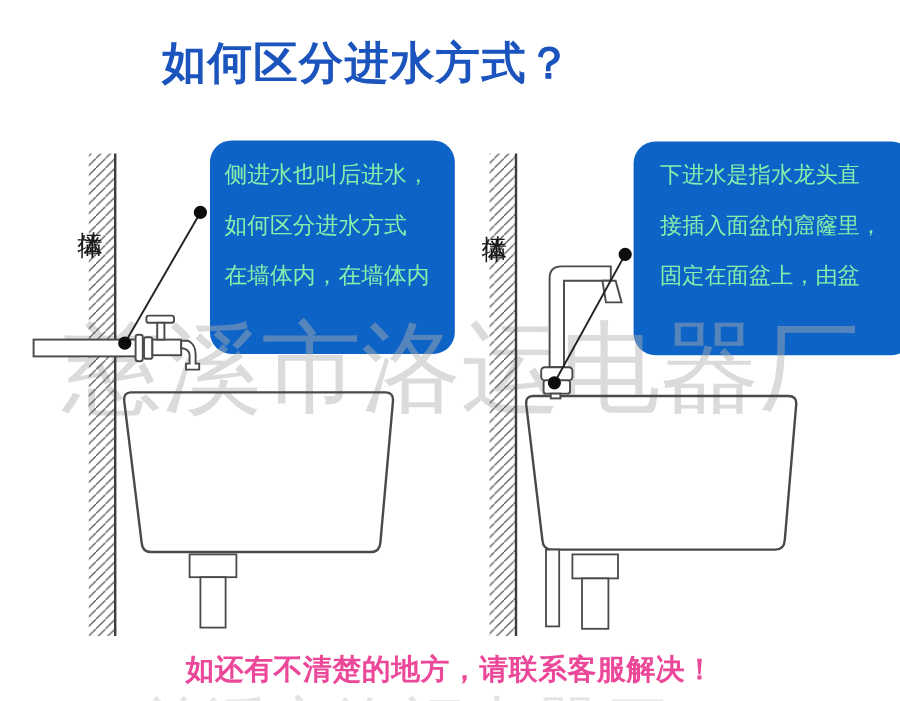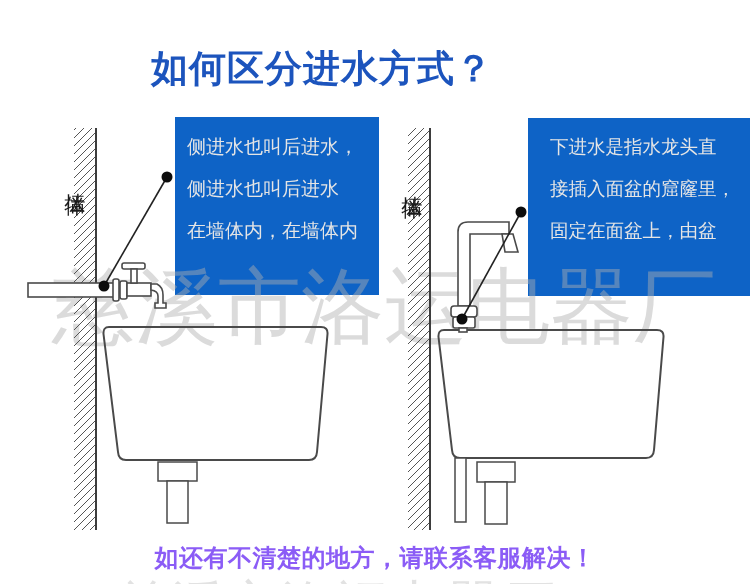--- a/index.html
+++ b/index.html
@@ -5,28 +5,28 @@
   html,body{margin:0;padding:0;}
   .page{
     position:relative;
     width:750px;height:584px;
     background:#ffffff;
     overflow:hidden;
     font-family:"DejaVu Sans","Liberation Sans",sans-serif;
   }
   .title{
     position:absolute;top:28px;left:0;width:612px;
-    margin:16px;text-align:center;
+    margin:0;text-align:center;
     font-size:37px;font-weight:bold;letter-spacing:1px;
     color:#1c54bd;z-index:6;
   }
   .note-box{
-    position:absolute;background:#0e63c6;color:#e5e5e5;
+    position:absolute;background:#0e63c6;color:#86efac;
     font-size:19px;line-height:42px;letter-spacing:0px;
-    padding:8px 0 0 12px;white-space:nowrap;z-index:1;
+    padding:8px 0 0 12px;white-space:nowrap;z-index:1;border-radius:18px;
   }
   .note-box.left-box{left:175px;top:117px;width:192px;height:170px;}
   .note-box.right-box{left:528px;top:118px;width:211px;height:170px;font-size:18.5px;padding-left:22px;}
   .watermark{
     position:absolute;white-space:nowrap;
     color:rgba(175,175,175,0.45);
     font-weight:400;z-index:2;pointer-events:none;
   }
   .watermark.main-mark{left:52px;top:252px;font-size:83px;letter-spacing:0px;}
   .watermark.ghost-mark{left:115px;top:570px;font-size:55px;color:rgba(180,180,180,0.38);}
@@ -36,33 +36,33 @@
   .wall-label{
     position:absolute;z-index:4;
     writing-mode:vertical-rl;text-orientation:upright;
     font-size:21px;letter-spacing:3px;color:#1a1a1a;font-weight:500;
   }
   .wall-label.left-label{left:61px;top:176px;}
   .wall-label.right-label{left:398px;top:179px;}
   .footer-note{
     position:absolute;left:0;top:542px;width:750px;
     text-align:center;font-size:24px;font-weight:bold;
-    letter-spacing:0.5px;color:#8b5cf6;z-index:6;
+    letter-spacing:0.5px;color:#ec4899;z-index:6;
   }
 </style>
 </head>
 <body>
 
 <div class="page">
 
   <h1 class="title">如何区分进水方式？</h1>
 
   <div class="note-box left-box">
     <div class="note-line">侧进水也叫后进水，</div>
-    <div class="note-line">侧进水也叫后进水</div>
+    <div class="note-line">如何区分进水方式</div>
     <div class="note-line">在墙体内，在墙体内</div>
   </div>
 
   <div class="note-box right-box">
     <div class="note-line">下进水是指水龙头直</div>
     <div class="note-line">接插入面盆的窟窿里，</div>
     <div class="note-line">固定在面盆上，由盆</div>
   </div>
 
   <div class="watermark main-mark">慈溪市洛运电器厂</div>

